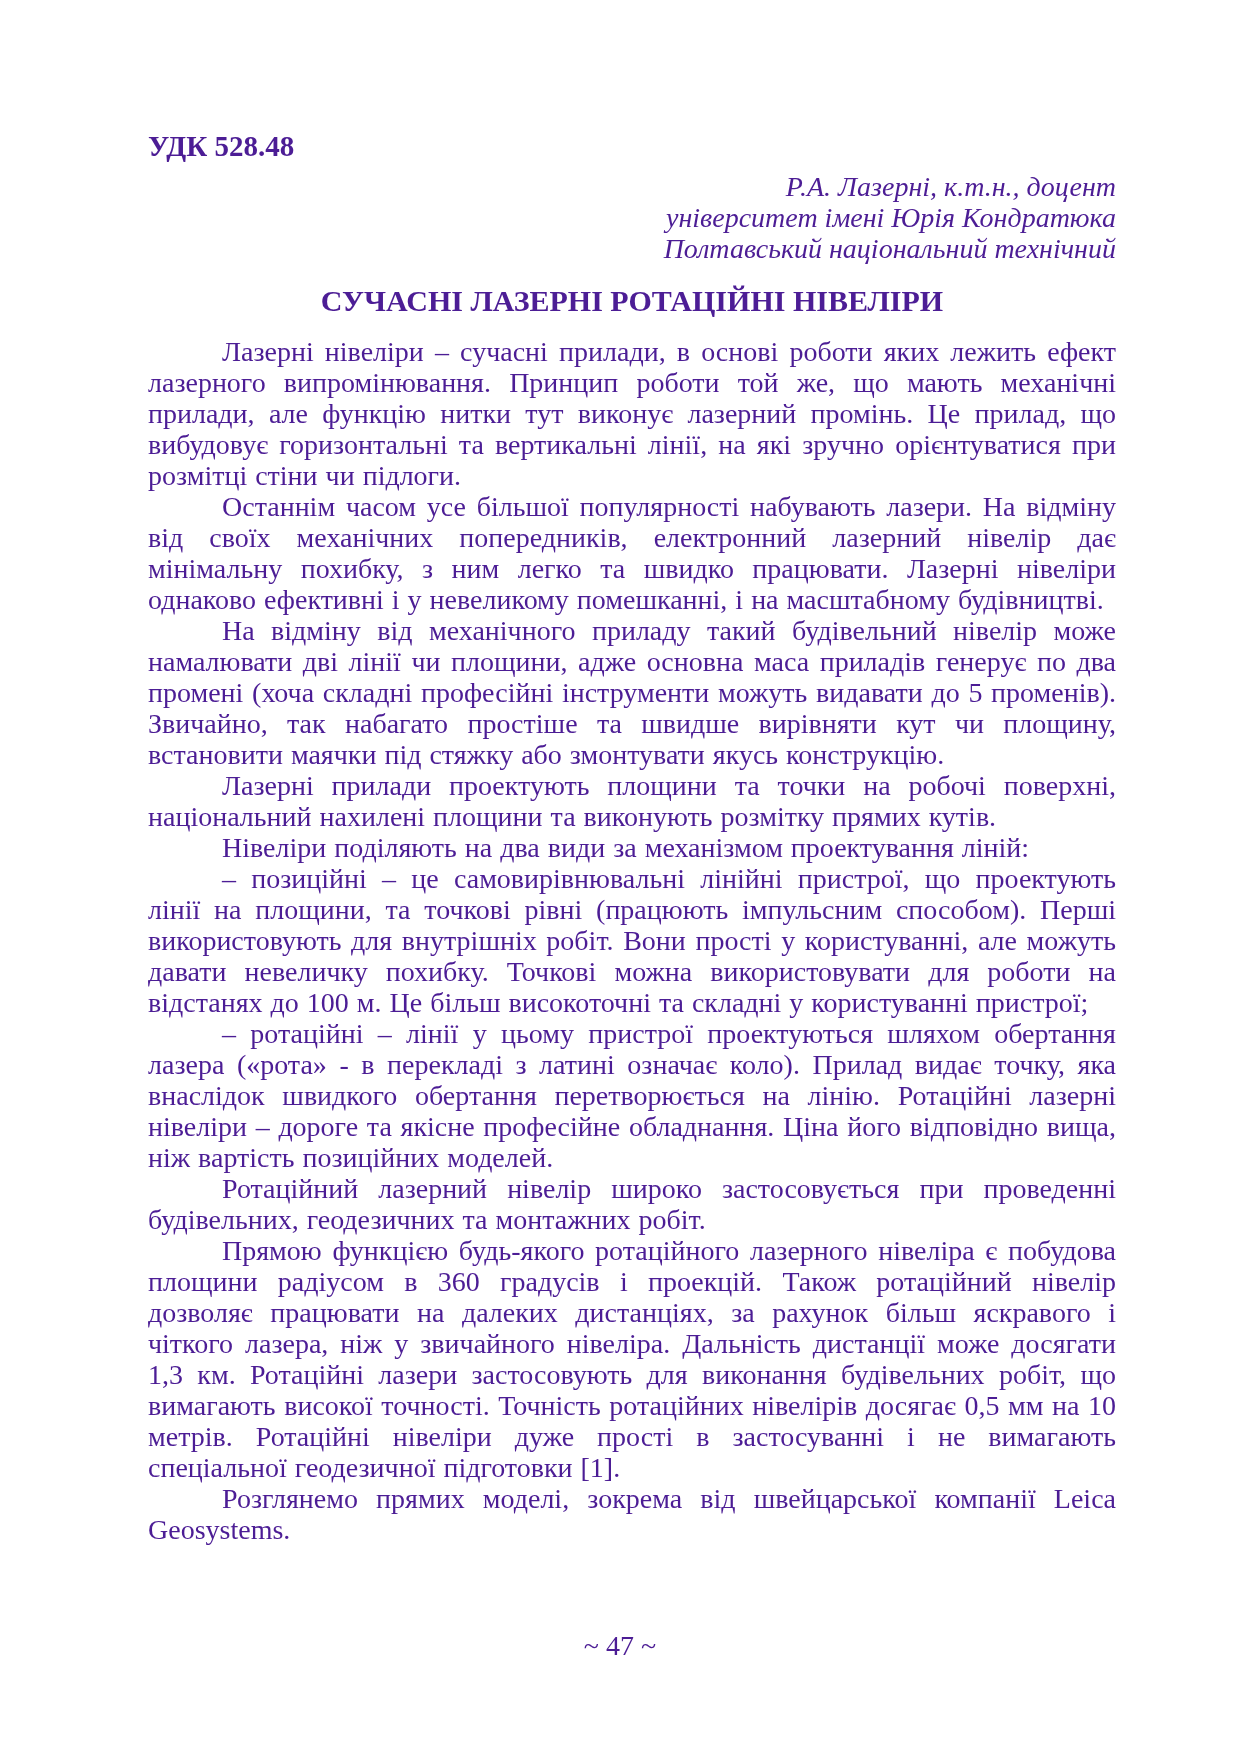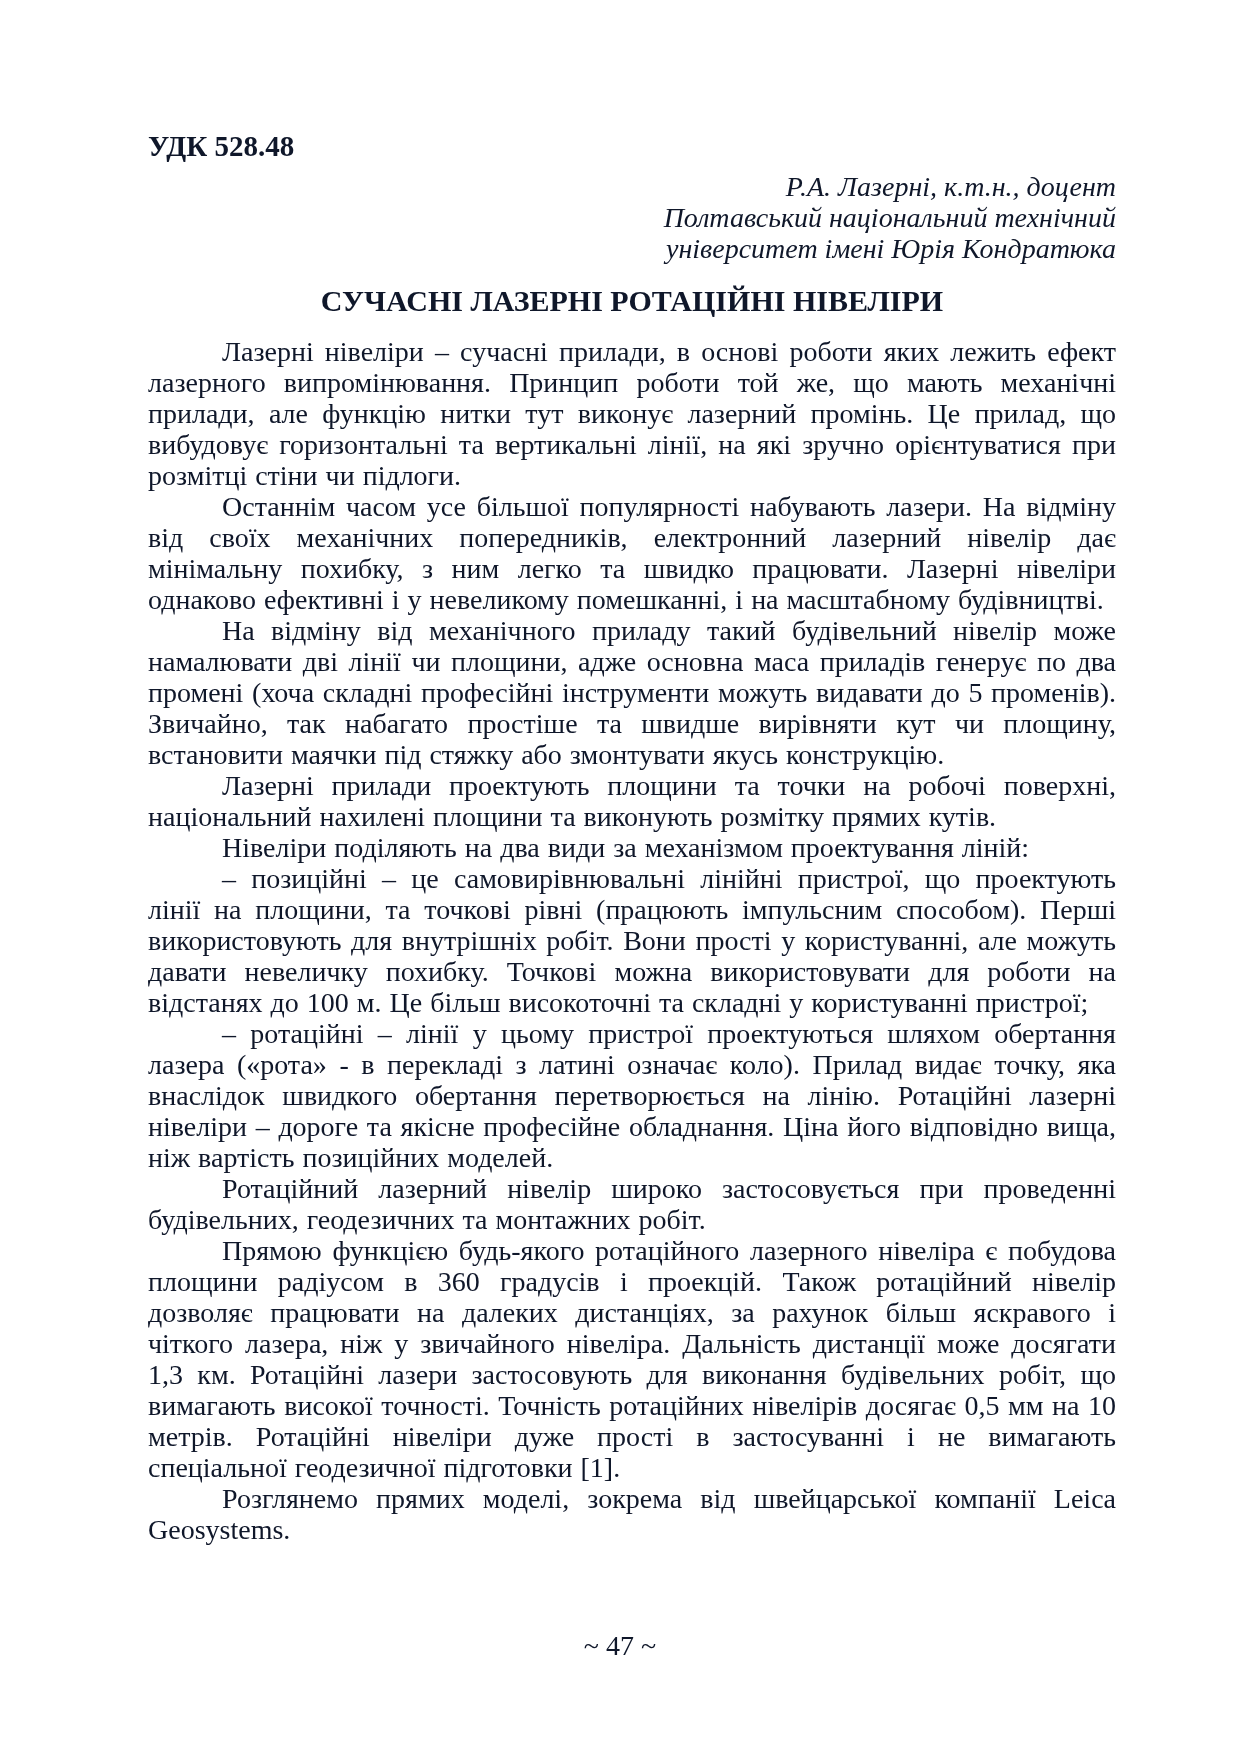--- a/index.html
+++ b/index.html
@@ -5,21 +5,21 @@
   html, body {
     margin: 0;
     padding: 0;
     background: #ffffff;
   }
   .page {
     position: relative;
     width: 1240px;
     height: 1754px;
     background: #ffffff;
-    color: #0f172a;
+    color: #4c1d95;
     font-family: "Liberation Serif", "DejaVu Serif", serif;
     overflow: hidden;
     box-sizing: border-box;
   }
   .content {
     margin: 0 124px 0 148px; 
     padding-top: 130px;
   }
   .udc {
     font-size: 29px;
@@ -62,22 +62,22 @@
 </head>
 <body>
 
 <div class="page">
   <div class="content">
 
     <div class="udc">УДК 528.48</div>
 
     <div class="byline">
       <div>Р.А. Лазерні, к.т.н., доцент</div>
+      <div>університет імені Юрія Кондратюка</div>
       <div>Полтавський національний технічний</div>
-      <div>університет імені Юрія Кондратюка</div>
     </div>
 
     <h1 class="article-title">СУЧАСНІ ЛАЗЕРНІ РОТАЦІЙНІ НІВЕЛІРИ</h1>
 
     <div class="body-text">
       <p>Лазерні нівеліри – сучасні прилади, в основі роботи яких лежить ефект лазерного випромінювання. Принцип роботи той же, що мають механічні прилади, але функцію нитки тут виконує лазерний промінь. Це прилад, що вибудовує горизонтальні та вертикальні лінії, на які зручно орієнтуватися при розмітці стіни чи підлоги.</p>
       <p>Останнім часом усе більшої популярності набувають лазери. На відміну від своїх механічних попередників, електронний лазерний нівелір дає мінімальну похибку, з ним легко та швидко працювати. Лазерні нівеліри однаково ефективні і у невеликому помешканні, і на масштабному будівництві.</p>
       <p>На відміну від механічного приладу такий будівельний нівелір може намалювати дві лінії чи площини, адже основна маса приладів генерує по два промені (хоча складні професійні інструменти можуть видавати до 5 променів). Звичайно, так набагато простіше та швидше вирівняти кут чи площину, встановити маячки під стяжку або змонтувати якусь конструкцію.</p>
       <p>Лазерні прилади проектують площини та точки на робочі поверхні, національний нахилені площини та виконують розмітку прямих кутів.</p>
       <p>Нівеліри поділяють на два види за механізмом проектування ліній:</p>

